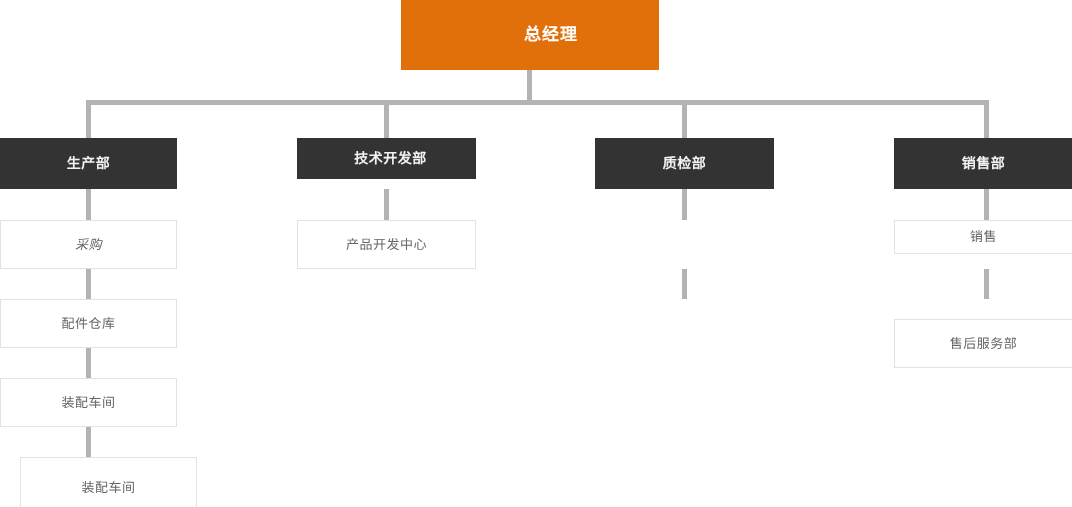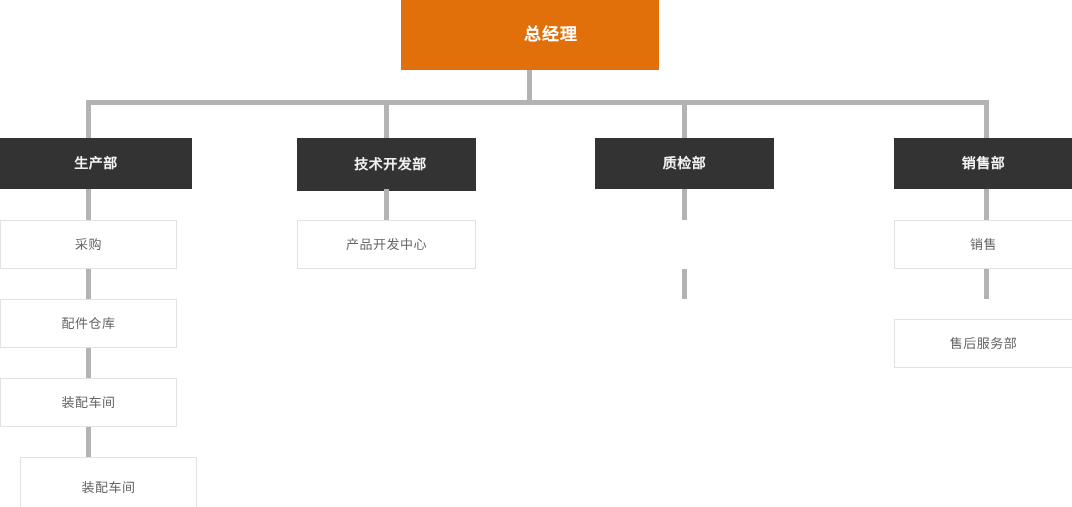--- a/index.html
+++ b/index.html
@@ -81,45 +81,45 @@
   </div>
 
   <div class="conn conn-v" style="left:527px; top:70px; width:5px; height:33px;"></div>
   <div class="conn conn-h" style="left:86px; top:100px; width:903px; height:5px;"></div>
 
   <div class="conn conn-v" style="left:86px; top:100px; width:5px; height:38px;"></div>
   <div class="conn conn-v" style="left:384px; top:100px; width:5px; height:38px;"></div>
   <div class="conn conn-v" style="left:682px; top:100px; width:5px; height:38px;"></div>
   <div class="conn conn-v" style="left:984px; top:100px; width:5px; height:38px;"></div>
 
-  <div class="node node-dept" style="left:0px; top:138px; width:192px; height:51px;">
+  <div class="node node-dept" style="left:0px; top:138px; width:177px; height:51px;">
     <span class="node-label">生产部</span>
   </div>
 
   <div class="conn conn-v" style="left:86px; top:189px; width:5px; height:31px;"></div>
-  <div class="node node-leaf" style="left:0px; top:220px; width:177px; height:49px;">
+  <div class="node node-leaf" style="left:0px; top:220px; width:177px; height:49px;font-style:italic;">
     <span class="node-label">采购</span>
   </div>
 
   <div class="conn conn-v" style="left:86px; top:269px; width:5px; height:30px;"></div>
   <div class="node node-leaf" style="left:0px; top:299px; width:177px; height:49px;text-align:center;">
     <span class="node-label">配件仓库</span>
   </div>
 
   <div class="conn conn-v" style="left:86px; top:348px; width:5px; height:30px;"></div>
   <div class="node node-leaf" style="left:0px; top:378px; width:177px; height:49px;">
     <span class="node-label">装配车间</span>
   </div>
 
   <div class="conn conn-v" style="left:86px; top:427px; width:5px; height:30px;"></div>
   <div class="node node-leaf" style="left:0px; top:457px; width:177px; height:61px;margin-left:20px;">
     <span class="node-label">装配车间</span>
   </div>
 
-  <div class="node node-dept" style="left:297px; top:138px; width:179px; height:53px;padding-left:8px;">
+  <div class="node node-dept" style="left:297px; top:138px; width:179px; height:41px;padding-left:8px;">
     <span class="node-label">技术开发部</span>
   </div>
 
   <div class="conn conn-v" style="left:384px; top:189px; width:5px; height:31px;"></div>
   <div class="node node-leaf" style="left:297px; top:220px; width:179px; height:49px;">
     <span class="node-label">产品开发中心</span>
   </div>
 
   <div class="node node-dept" style="left:595px; top:138px; width:179px; height:51px;">
     <span class="node-label">质检部</span>
@@ -127,21 +127,21 @@
 
   <div class="conn conn-v" style="left:682px; top:189px; width:5px; height:31px;"></div>
 
   <div class="conn conn-v" style="left:682px; top:269px; width:5px; height:30px;"></div>
 
   <div class="node node-dept" style="left:894px; top:138px; width:179px; height:51px;">
     <span class="node-label">销售部</span>
   </div>
 
   <div class="conn conn-v" style="left:984px; top:189px; width:5px; height:31px;"></div>
-  <div class="node node-leaf" style="left:894px; top:220px; width:179px; height:49px;text-align:center;">
+  <div class="node node-leaf" style="left:894px; top:220px; width:179px; height:34px;text-align:center;">
     <span class="node-label">销售</span>
   </div>
 
   <div class="conn conn-v" style="left:984px; top:269px; width:5px; height:30px;"></div>
   <div class="node node-leaf" style="left:894px; top:299px; width:179px; height:49px;margin-top:20px;">
     <span class="node-label">售后服务部</span>
   </div>
 
 </div>
 

